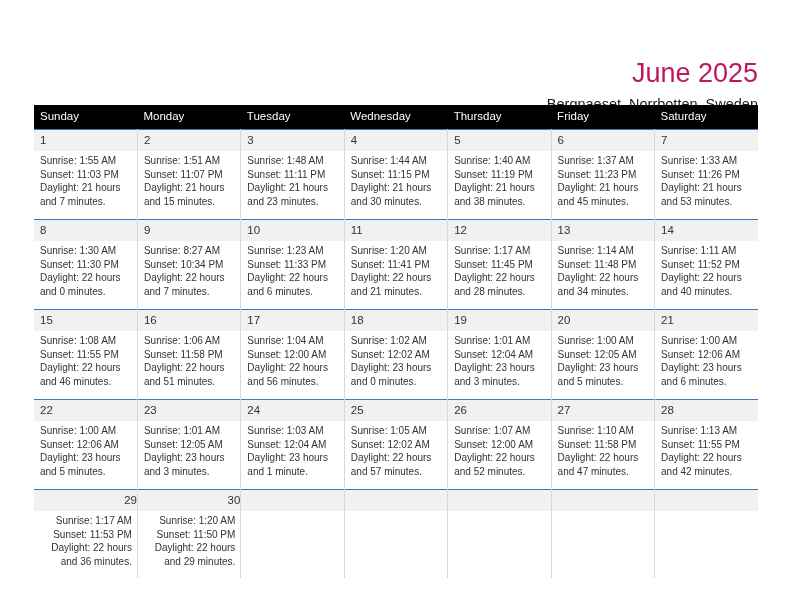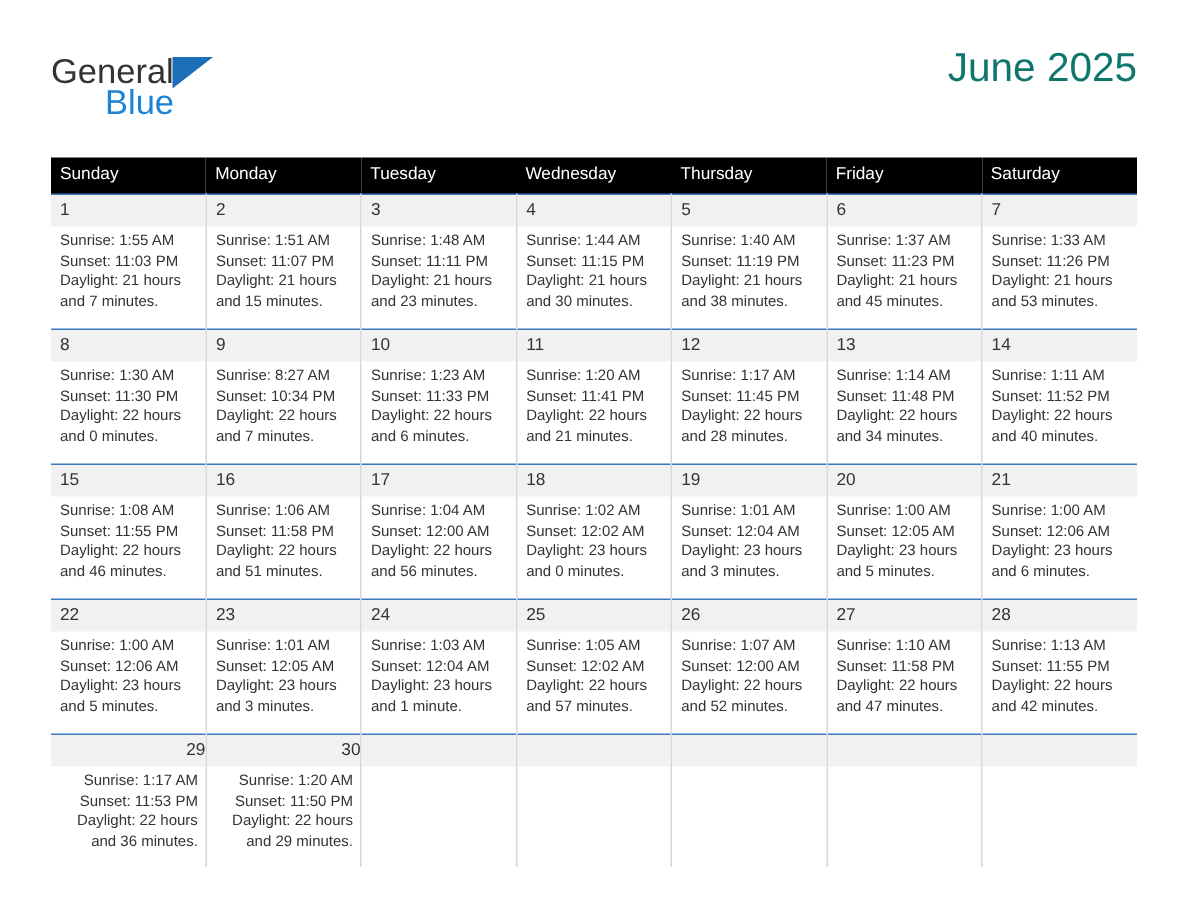--- a/index.html
+++ b/index.html
@@ -62,24 +62,25 @@
   }
 
   .title-block {
     position: absolute;
     right: 0;
     top: 0;
     text-align: right;
   }
   .cal-title {
     font-size: 27px;
-    color: #0f766e;
+    color: #be185d;
     font-weight: normal;
     line-height: 34px;
     white-space: nowrap;
+    margin-top: 28px;
   }
   .cal-sub {
     font-size: 14.5px;
     color: #1a1a1a;
     line-height: 22px;
     margin-top: 3px;
     white-space: nowrap;
   }
 
   
@@ -131,27 +132,24 @@
   td.empty .daynum { background: #f1f1f1; }
   td.empty .lines { visibility: hidden; }
 </style>
 </head>
 <body>
 
 <div class="page">
 
   <div class="header">
 
-    <div class="logo">
-      <span class="logo-general">General</span><span class="logo-tri"></span>
-      <span class="logo-blue">Blue</span>
-    </div>
 
     <div class="title-block">
       <div class="cal-title">June 2025</div>
+      <div class="cal-sub">Bergnaeset, Norrbotten, Sweden</div>
     </div>
 
   </div>
 
   <table class="cal">
     <thead>
       <tr>
         <th>Sunday</th>
         <th>Monday</th>
         <th>Tuesday</th>

